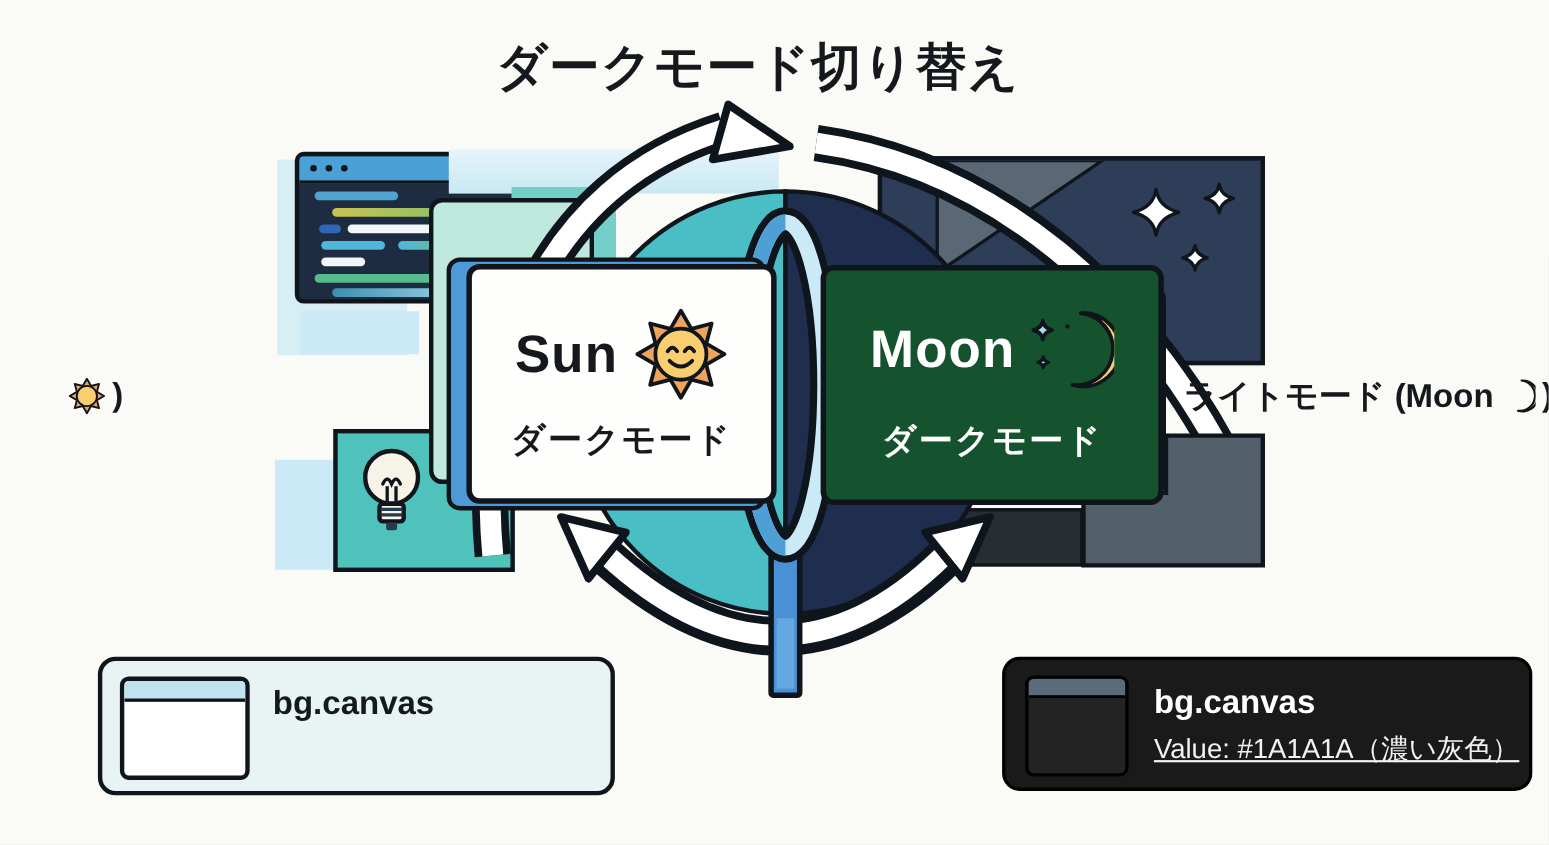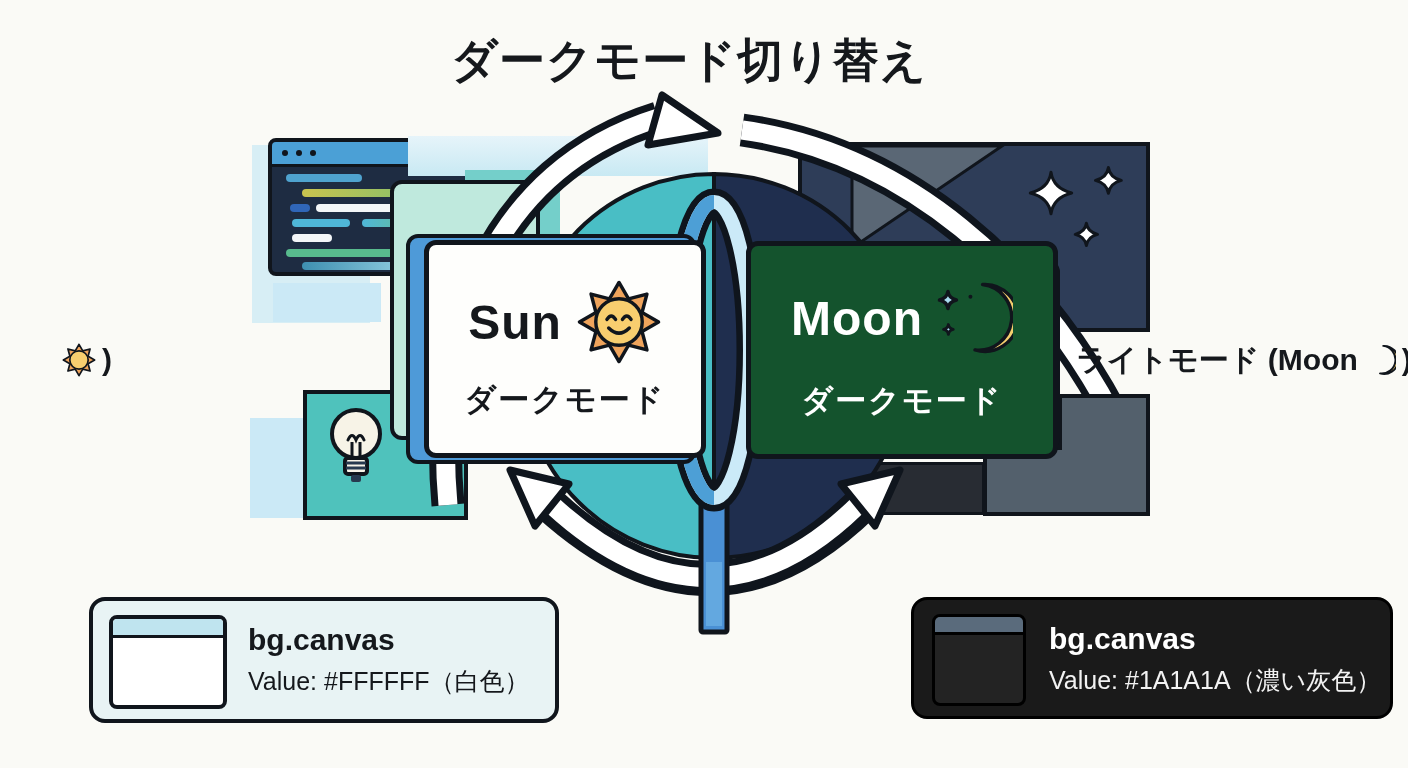--- a/index.html
+++ b/index.html
@@ -69,21 +69,21 @@
   .token-dark{left:875px; top:597px; width:482px; height:122px; background:#1A1A1A;
               border:3px solid #000;}
   .swatch{position:absolute; border-radius:8px; box-sizing:border-box; overflow:hidden;}
   .swatch-light{left:16px; top:14px; width:118px; height:94px; background:#FFFFFF; border:4px solid #10151C;}
   .swatch-light .swbar{height:16px; background:#BFE4EF; border-bottom:3px solid #10151C;}
   .swatch-dark{left:18px; top:14px; width:94px; height:92px; background:#232323; border:3px solid #000;}
   .swatch-dark .swbar{height:15px; background:#5A6B7C; border-bottom:3px solid #000;}
   .tk-name{position:absolute; left:155px; top:22px; font-size:30px; font-weight:800;}
   .tk-value{position:absolute; left:155px; top:64px; font-size:25px; font-weight:500;}
   .token-dark .tk-name{left:135px; color:#FFFFFF;}
-  .token-dark .tk-value{left:135px; color:#F2F2F2;}
+  .token-dark .tk-value{left:135px; color:#F2F2F2;text-decoration:underline;}
 </style>
 </head>
 <body>
 
 <div class="canvas">
 
   <div class="abs ed-back"></div>
 
   <div class="abs editor">
     <div class="ed-bar">
@@ -215,21 +215,20 @@
     </svg>
     <span>)</span>
   </div>
 
 
   <div class="abs token-card token-light">
     <div class="swatch swatch-light">
       <div class="swbar"></div>
     </div>
     <div class="tk-name">bg.canvas</div>
-    <div class="tk-value">Value: #FFFFFF（白色）</div>
   </div>
 
   <div class="abs token-card token-dark">
     <div class="swatch swatch-dark">
       <div class="swbar"></div>
     </div>
     <div class="tk-name">bg.canvas</div>
     <div class="tk-value">Value: #1A1A1A（濃い灰色）</div>
   </div>
 

